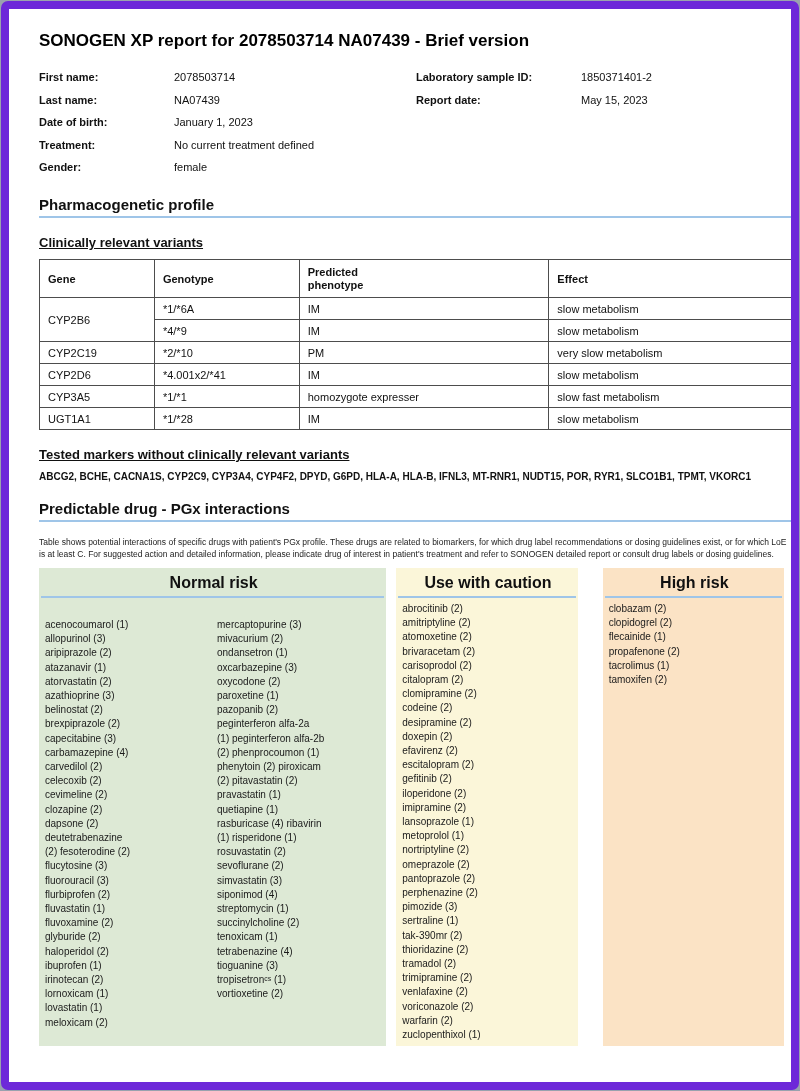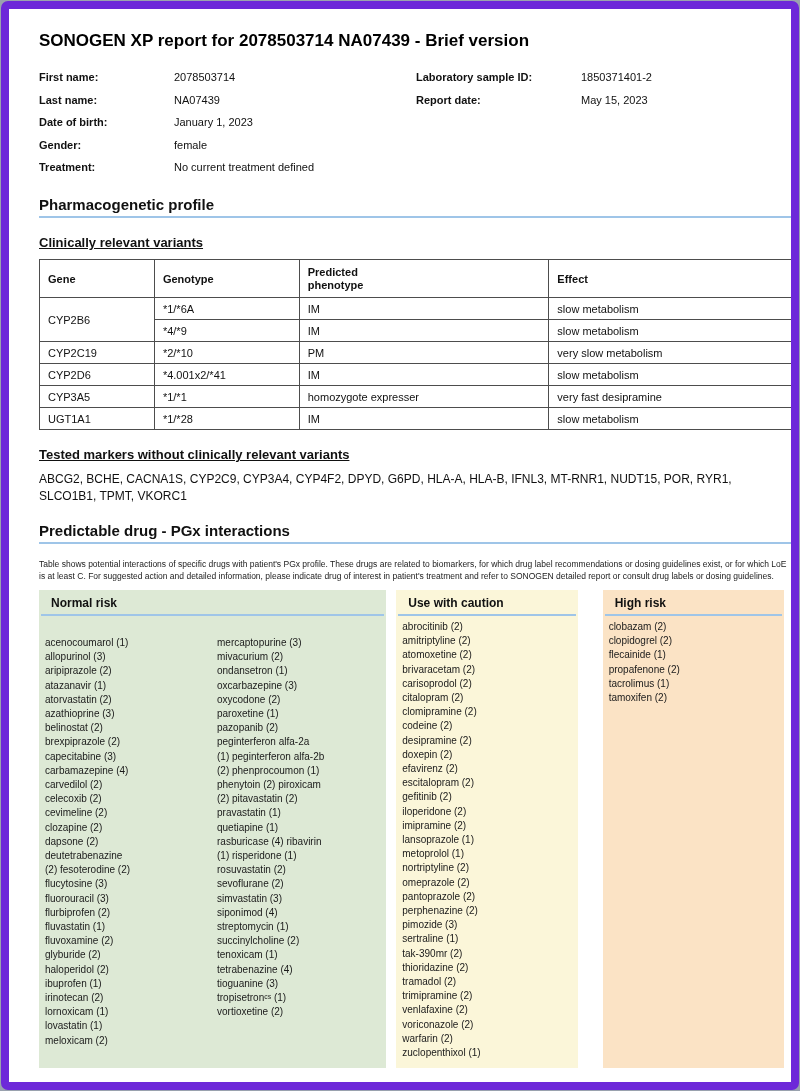--- a/index.html
+++ b/index.html
@@ -17,30 +17,30 @@
   .h2{margin-top:17px;font-size:15px;font-weight:bold;line-height:17px;}
   .bluerule{height:2px;background:#9fc5e8;margin-top:3px;width:752px;}
   .h3{margin-top:17px;font-size:13px;font-weight:bold;text-decoration:underline;line-height:15px;}
   
   table.variants{margin-top:9px;border-collapse:collapse;width:757px;}
   table.variants th,table.variants td{border:1px solid #4d4d4d;font-size:11px;text-align:left;padding:2px 8px;vertical-align:middle;}
   table.variants thead tr{height:38px;}
   table.variants tbody tr{height:22px;}
   .wrapnarrow{display:inline-block;width:68px;line-height:13px;}
   
-  .markers{margin-top:9px;font-size:12px;line-height:17px;width:745px;}
+  .markers{margin-top:9px;font-size:10px;line-height:12px;width:745px;font-weight:bold;}
   
   .note{margin-top:15px;font-size:8.5px;line-height:11.5px;color:#222;width:752px;}
   
   .riskrow{margin-top:8px;display:flex;align-items:stretch;height:478px;}
   .riskbox{box-sizing:border-box;}
   .box-normal{width:360px;margin-right:10px;background:#dde9d5;}
   .box-caution{width:188px;margin-right:25px;background:#fbf6d9;}
   .box-high{width:188px;background:#fbe3c5;}
-  .riskhead{font-size:12px;font-weight:bold;padding:6px 0 4px 12px;}
+  .riskhead{font-size:16px;font-weight:bold;text-align:center;padding:6px 0 4px 2px;}
   .riskrule{height:2px;background:#9fc5e8;margin:0 2px;}
   .drugwrap{display:flex;padding:20px 0 0 6px;gap:12px;}
   .sub1{width:160px;}
   .sub2{flex:1;}
   .druglist{font-size:10px;line-height:14.2px;color:#1a1a1a;}
   .drug{white-space:nowrap;}
   .pad{padding:4px 0 0 6px;}
 </style>
 </head>
 <body>
@@ -57,26 +57,26 @@
       </div>
       <div class="inforow">
         <span class="lbl">Last name:</span>
         <span class="val">NA07439</span>
       </div>
       <div class="inforow">
         <span class="lbl">Date of birth:</span>
         <span class="val">January 1, 2023</span>
       </div>
       <div class="inforow">
+        <span class="lbl">Treatment:</span>
+        <span class="val">No current treatment defined</span>
+      </div>
+      <div class="inforow">
         <span class="lbl">Gender:</span>
         <span class="val">female</span>
-      </div>
-      <div class="inforow">
-        <span class="lbl">Treatment:</span>
-        <span class="val">No current treatment defined</span>
       </div>
       <div class="info-right">
         <div class="inforow">
           <span class="lbl">Laboratory sample ID:</span>
           <span class="val">1850371401-2</span>
         </div>
         <div class="inforow">
           <span class="lbl">Report date:</span>
           <span class="val">May 15, 2023</span>
         </div>
@@ -124,21 +124,21 @@
         <tr>
           <td>CYP2D6</td>
           <td>*4.001x2/*41</td>
           <td>IM</td>
           <td>slow metabolism</td>
         </tr>
         <tr>
           <td>CYP3A5</td>
           <td>*1/*1</td>
           <td>homozygote expresser</td>
-          <td>very fast desipramine</td>
+          <td>slow fast metabolism</td>
         </tr>
         <tr>
           <td>UGT1A1</td>
           <td>*1/*28</td>
           <td>IM</td>
           <td>slow metabolism</td>
         </tr>
       </tbody>
     </table>
 

